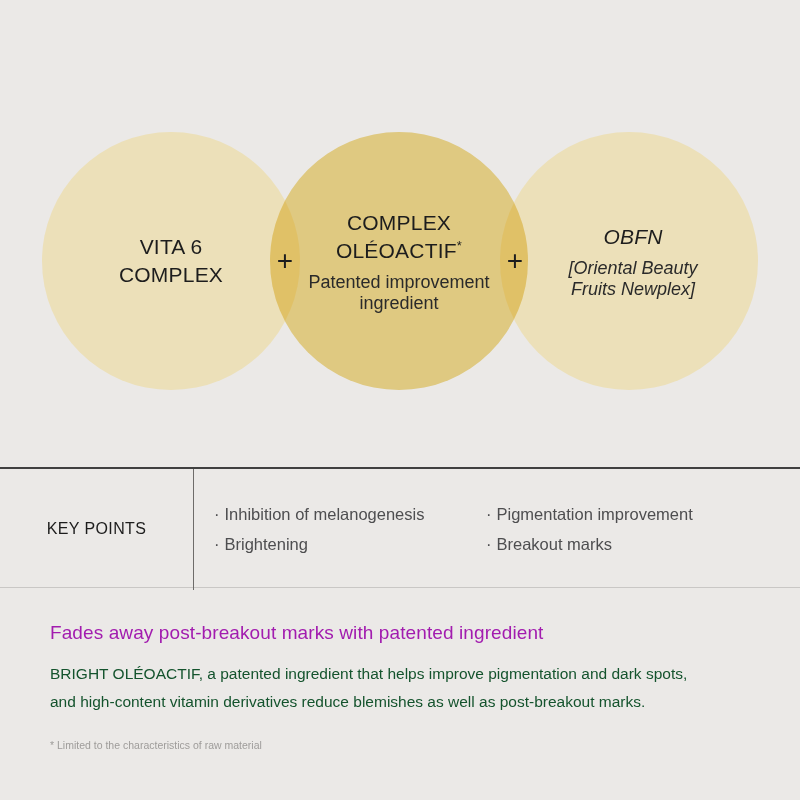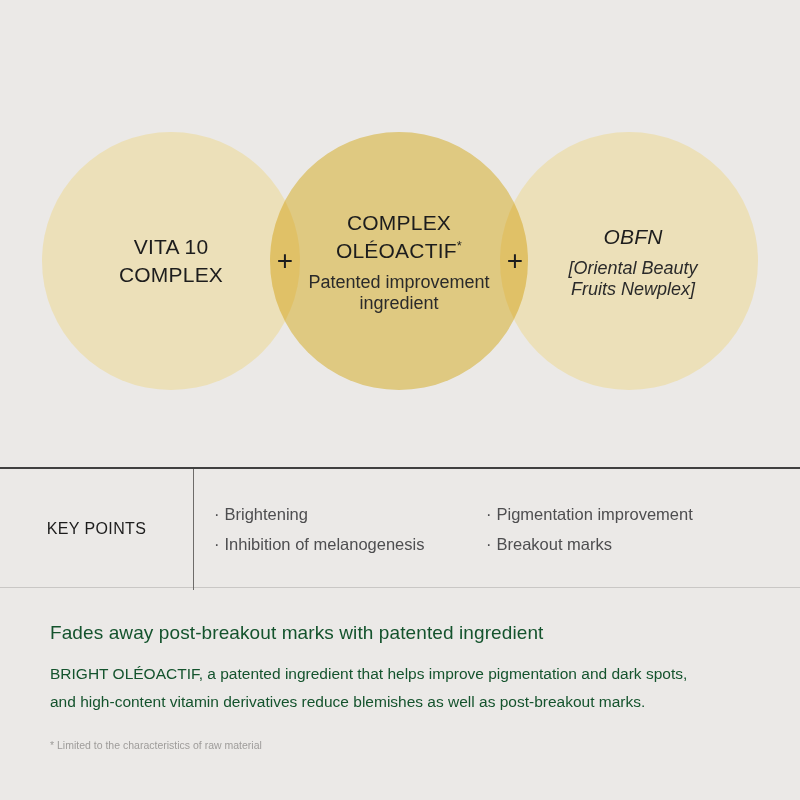--- a/index.html
+++ b/index.html
@@ -170,21 +170,21 @@
   
   .copy {
     position: absolute;
     left: 50px;
     top: 620px;
     width: 710px;
   }
   .headline {
     font-size: 19px;
     line-height: 26px;
-    color: #14532d;
+    color: #a21caf;
     font-weight: 400;
     letter-spacing: 0.1px;
     margin: 0 0 14px 0;
   }
   .bodytext {
     font-size: 15.5px;
     line-height: 28px;
     color: #14532d;
     font-weight: 400;
     margin: 0;
@@ -205,21 +205,21 @@
 
 <div id="page">
 
   <div class="venn">
 
     <div class="circle circle-left"></div>
     <div class="circle circle-right"></div>
     <div class="circle circle-mid"></div>
 
     <div class="circle-content cc-left">
-      <div class="circle-title">VITA 10
+      <div class="circle-title">VITA 6
 COMPLEX</div>
     </div>
 
     <div class="plus plus-1">+</div>
 
     <div class="circle-content cc-mid">
       <div class="circle-title small-gap"><span>COMPLEX
 OLÉOACTIF</span><span class="sup-star">*</span></div>
       <div class="circle-sub">Patented improvement
 ingredient</div>
@@ -234,22 +234,22 @@
     </div>
   </div>
 
   <div class="keypoints">
     <div class="kp-divider"></div>
 
     <div class="kp-label">KEY POINTS</div>
 
     <div class="kp-lists">
       <div class="kp-col kp-col-1">
+        <div class="kp-item"><span class="dot">·</span><span>Inhibition of melanogenesis</span></div>
         <div class="kp-item"><span class="dot">·</span><span>Brightening</span></div>
-        <div class="kp-item"><span class="dot">·</span><span>Inhibition of melanogenesis</span></div>
       </div>
 
       <div class="kp-col kp-col-2">
         <div class="kp-item"><span class="dot">·</span><span>Pigmentation improvement</span></div>
         <div class="kp-item"><span class="dot">·</span><span>Breakout marks</span></div>
       </div>
     </div>
   </div>
 
   <div class="copy">

